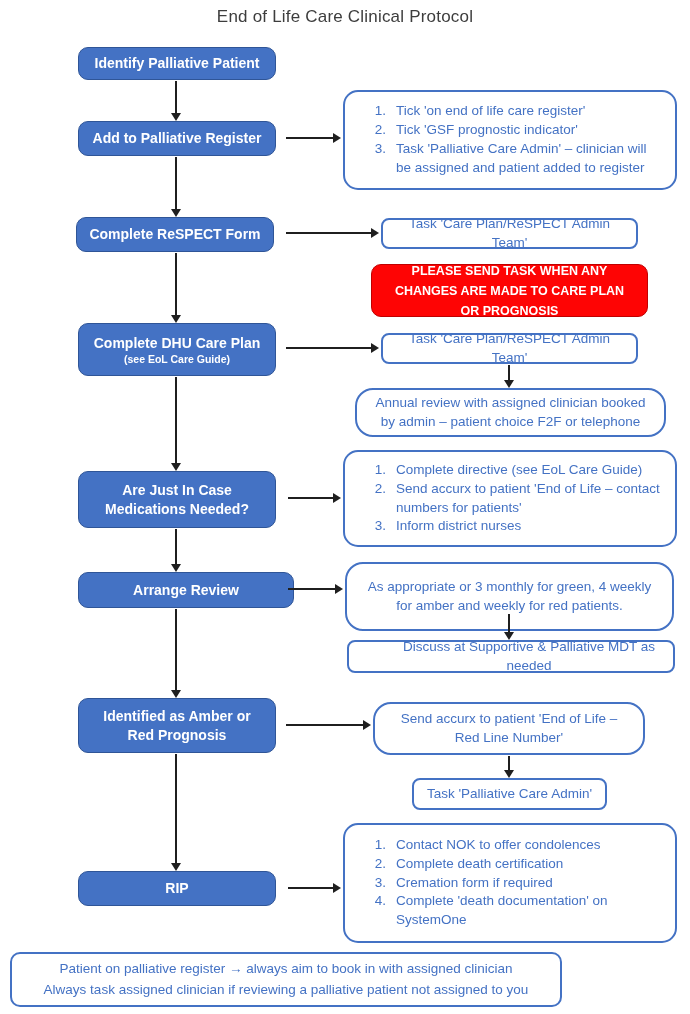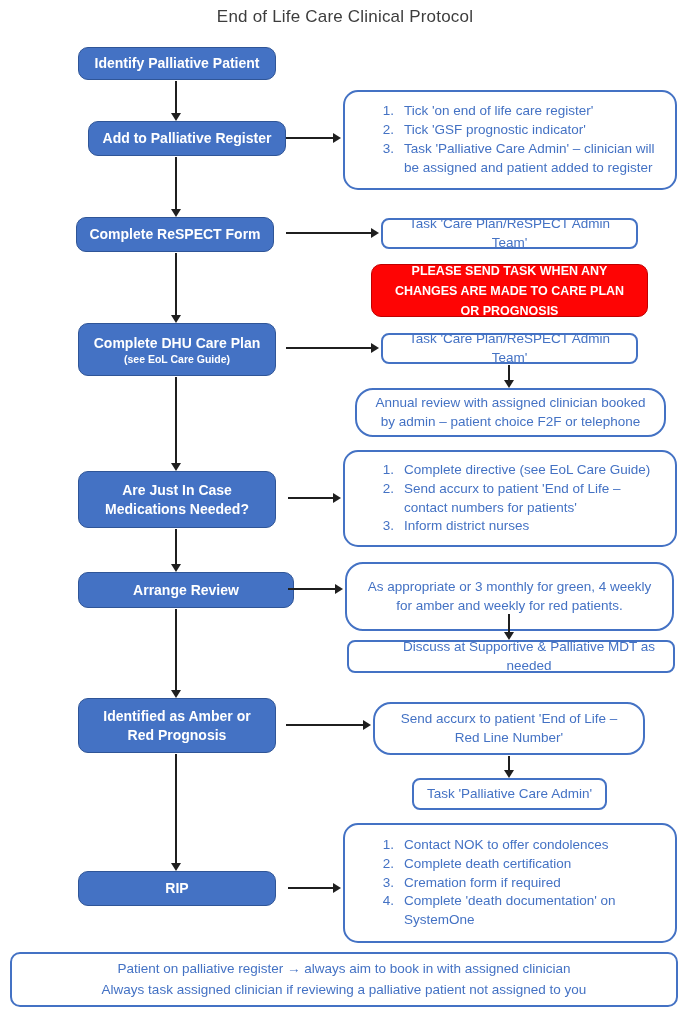--- a/index.html
+++ b/index.html
@@ -17,21 +17,21 @@
   .step .sub { font-size:10.5px; line-height:1.2; }
 
   
   .detail { position:absolute; background:#ffffff; border:2px solid #4472C4; border-radius:18px;
             color:#4472C4; font-size:13.5px; line-height:1.4;
             display:flex; align-items:center; justify-content:center; text-align:center;
             box-sizing:border-box; padding:4px 12px; }
   .detail.big-radius { border-radius:15px; }
   .detail.list { justify-content:center; text-align:left; }
 
-  ol.tasks { margin:8px; padding:0 0 0 14px; list-style:none; counter-reset:n; }
+  ol.tasks { margin:0; padding:0 0 0 14px; list-style:none; counter-reset:n; }
   ol.tasks li { counter-increment:n; display:flex; gap:10px; }
   ol.tasks li::before { content:counter(n) "."; min-width:15px; text-align:right; flex:0 0 auto; }
 
   
   .alert { position:absolute; background:#FE0404; border:1px solid #C00000; border-radius:10px;
            color:#ffffff; font-weight:bold; font-size:12.5px; line-height:1.6;
            display:flex; align-items:center; justify-content:center; text-align:center;
            box-sizing:border-box; padding:4px 22px; }
 
   
@@ -52,21 +52,21 @@
 <body>
 
 <div class="canvas">
 
   <div class="title">End of Life Care Clinical Protocol</div>
 
   <div class="step" style="left:78px; top:47px; width:198px; height:33px;">
     <span>Identify Palliative Patient</span>
   </div>
 
-  <div class="step" style="left:88px; top:121px; width:198px; height:35px;">
+  <div class="step" style="left:78px; top:121px; width:198px; height:35px;">
     <span>Add to Palliative Register</span>
   </div>
 
   <div class="step" style="left:76px; top:217px; width:198px; height:35px;">
     <span>Complete ReSPECT Form</span>
   </div>
 
   <div class="step" style="left:78px; top:323px; width:198px; height:53px;">
     <span>Complete DHU Care Plan</span>
     <span class="sub">(see EoL Care Guide)</span>
@@ -138,21 +138,21 @@
 
   <div class="detail list big-radius" style="left:343px; top:823px; width:334px; height:120px;">
     <ol class="tasks">
       <li>Contact NOK to offer condolences</li>
       <li>Complete death certification</li>
       <li>Cremation form if required</li>
       <li>Complete 'death documentation' on SystemOne</li>
     </ol>
   </div>
 
-  <div class="footer-note" style="left:10px; top:952px; width:668px; height:55px;">
+  <div class="footer-note" style="left:10px; top:952px; width:552px; height:55px;">
     <div>Patient on palliative register → always aim to book in with assigned clinician</div>
     <div>Always task assigned clinician if reviewing a palliative patient not assigned to you</div>
   </div>
 
   <div class="arrow-v" style="left:175px; top:81px;  height:32px;"></div>
   <div class="arrow-v" style="left:175px; top:157px; height:52px;"></div>
   <div class="arrow-v" style="left:175px; top:253px; height:62px;"></div>
   <div class="arrow-v" style="left:175px; top:377px; height:86px;"></div>
   <div class="arrow-v" style="left:175px; top:529px; height:35px;"></div>
   <div class="arrow-v" style="left:175px; top:609px; height:81px;"></div>

